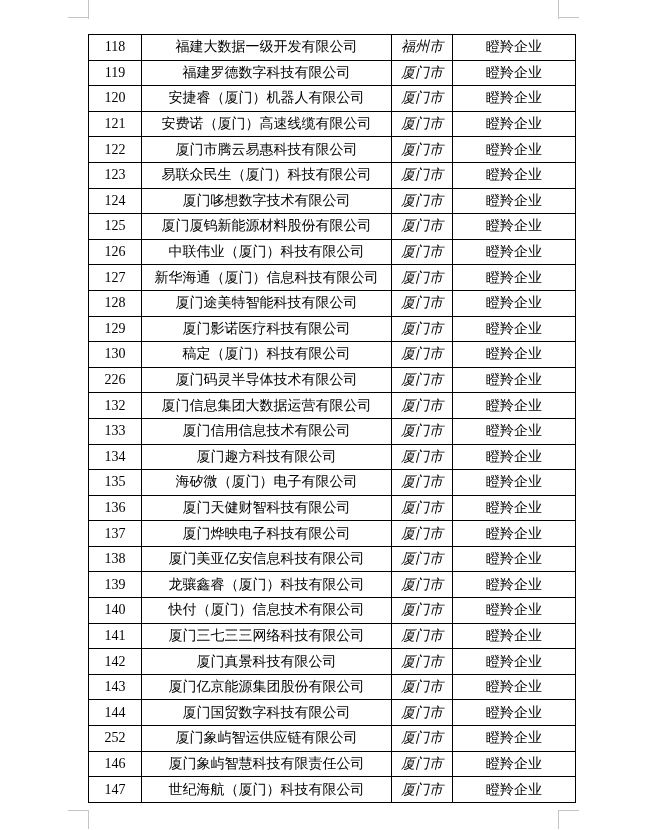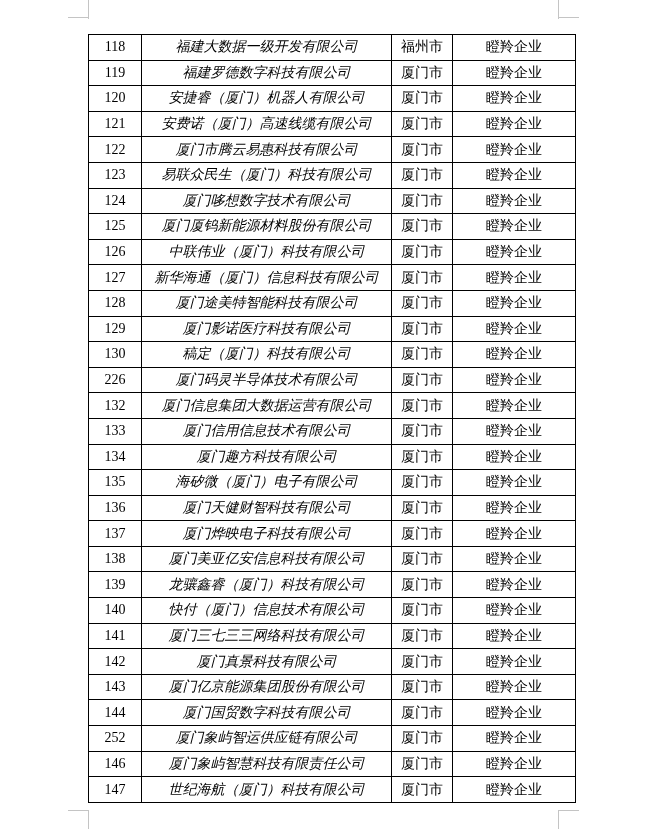--- a/index.html
+++ b/index.html
@@ -44,22 +44,22 @@
     height: 24.6px;
     padding: 0 2px;
     text-align: center;
     vertical-align: middle;
     font-size: 14px;
     line-height: 1;
     white-space: nowrap;
     overflow: hidden;
   }
   td.col-no   { width: 48px;  font-size: 13.5px; }
-  td.col-name { width: 245px; font-style: italic; }
-  td.col-city { width: 56px;  }
+  td.col-name { width: 245px; }
+  td.col-city { width: 56px; font-style: italic;  }
   td.col-type { width: 118px; font-family: Liberation Mono, monospace; }
 </style>
 </head>
 <body>
 
 <div class="mark v tl-v"></div>
 <div class="mark h tl-h"></div>
 <div class="mark v tr-v"></div>
 <div class="mark h tr-h"></div>
 <div class="mark v bl-v"></div>

